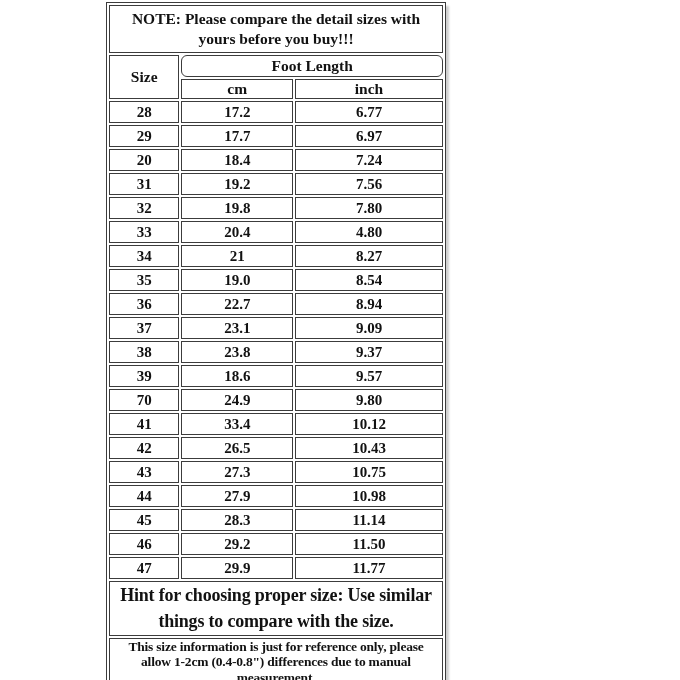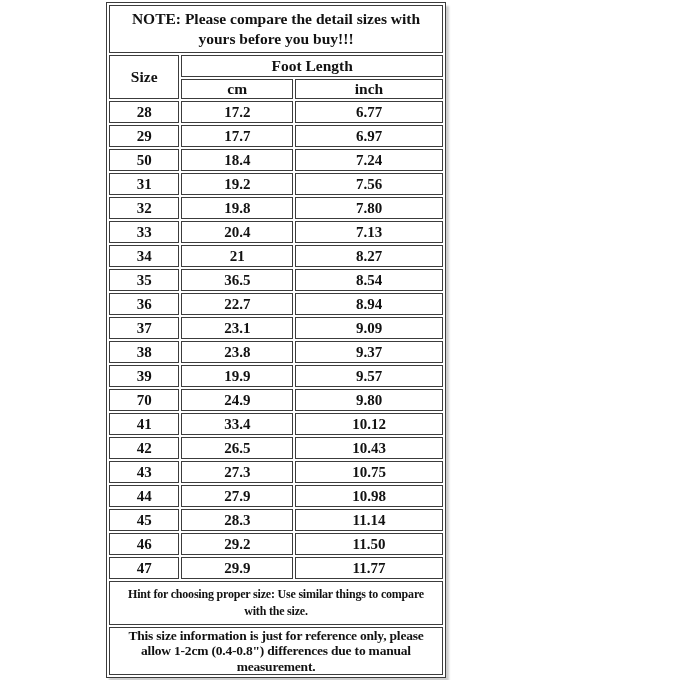--- a/index.html
+++ b/index.html
@@ -32,26 +32,26 @@
     background: #ffffff;
     overflow: hidden;
   }
   .note-cell {
     height: 42px;
     font-size: 15.5px;
     line-height: 1.32;
     padding: 2px 14px;
   }
   .hdr-cell { font-size: 15.5px; }
-  .flh-cell { height: 20px; }
+  .flh-cell { height: 20px; border-radius: 6px; }
   .sub-cell { height: 17px; margin-top: 48px; }
   .data-cell { height: 20px; font-size: 15px; }
   .hint-cell {
     height: 40px;
-    font-size: 12px;
+    font-size: 18px;
     line-height: 1.42;
     letter-spacing: -0.2px;
     padding: 1px 6px;
   }
   .disclaimer-cell {
     height: 46px;
     font-size: 13.5px;
     line-height: 1.13;
     letter-spacing: -0.2px;
     padding: 0 8px;
@@ -84,67 +84,67 @@
         <td class="data-cell">28</td>
         <td class="data-cell">17.2</td>
         <td class="data-cell">6.77</td>
       </tr>
       <tr>
         <td class="data-cell">29</td>
         <td class="data-cell">17.7</td>
         <td class="data-cell">6.97</td>
       </tr>
       <tr>
-        <td class="data-cell">50</td>
+        <td class="data-cell">20</td>
         <td class="data-cell">18.4</td>
         <td class="data-cell">7.24</td>
       </tr>
       <tr>
         <td class="data-cell">31</td>
         <td class="data-cell">19.2</td>
         <td class="data-cell">7.56</td>
       </tr>
       <tr>
         <td class="data-cell">32</td>
         <td class="data-cell">19.8</td>
         <td class="data-cell">7.80</td>
       </tr>
       <tr>
         <td class="data-cell">33</td>
         <td class="data-cell">20.4</td>
-        <td class="data-cell">7.13</td>
+        <td class="data-cell">4.80</td>
       </tr>
       <tr>
         <td class="data-cell">34</td>
         <td class="data-cell">21</td>
         <td class="data-cell">8.27</td>
       </tr>
       <tr>
         <td class="data-cell">35</td>
-        <td class="data-cell">36.5</td>
+        <td class="data-cell">19.0</td>
         <td class="data-cell">8.54</td>
       </tr>
       <tr>
         <td class="data-cell">36</td>
         <td class="data-cell">22.7</td>
         <td class="data-cell">8.94</td>
       </tr>
       <tr>
         <td class="data-cell">37</td>
         <td class="data-cell">23.1</td>
         <td class="data-cell">9.09</td>
       </tr>
       <tr>
         <td class="data-cell">38</td>
         <td class="data-cell">23.8</td>
         <td class="data-cell">9.37</td>
       </tr>
       <tr>
         <td class="data-cell">39</td>
-        <td class="data-cell">19.9</td>
+        <td class="data-cell">18.6</td>
         <td class="data-cell">9.57</td>
       </tr>
       <tr>
         <td class="data-cell">70</td>
         <td class="data-cell">24.9</td>
         <td class="data-cell">9.80</td>
       </tr>
       <tr>
         <td class="data-cell">41</td>
         <td class="data-cell">33.4</td>

